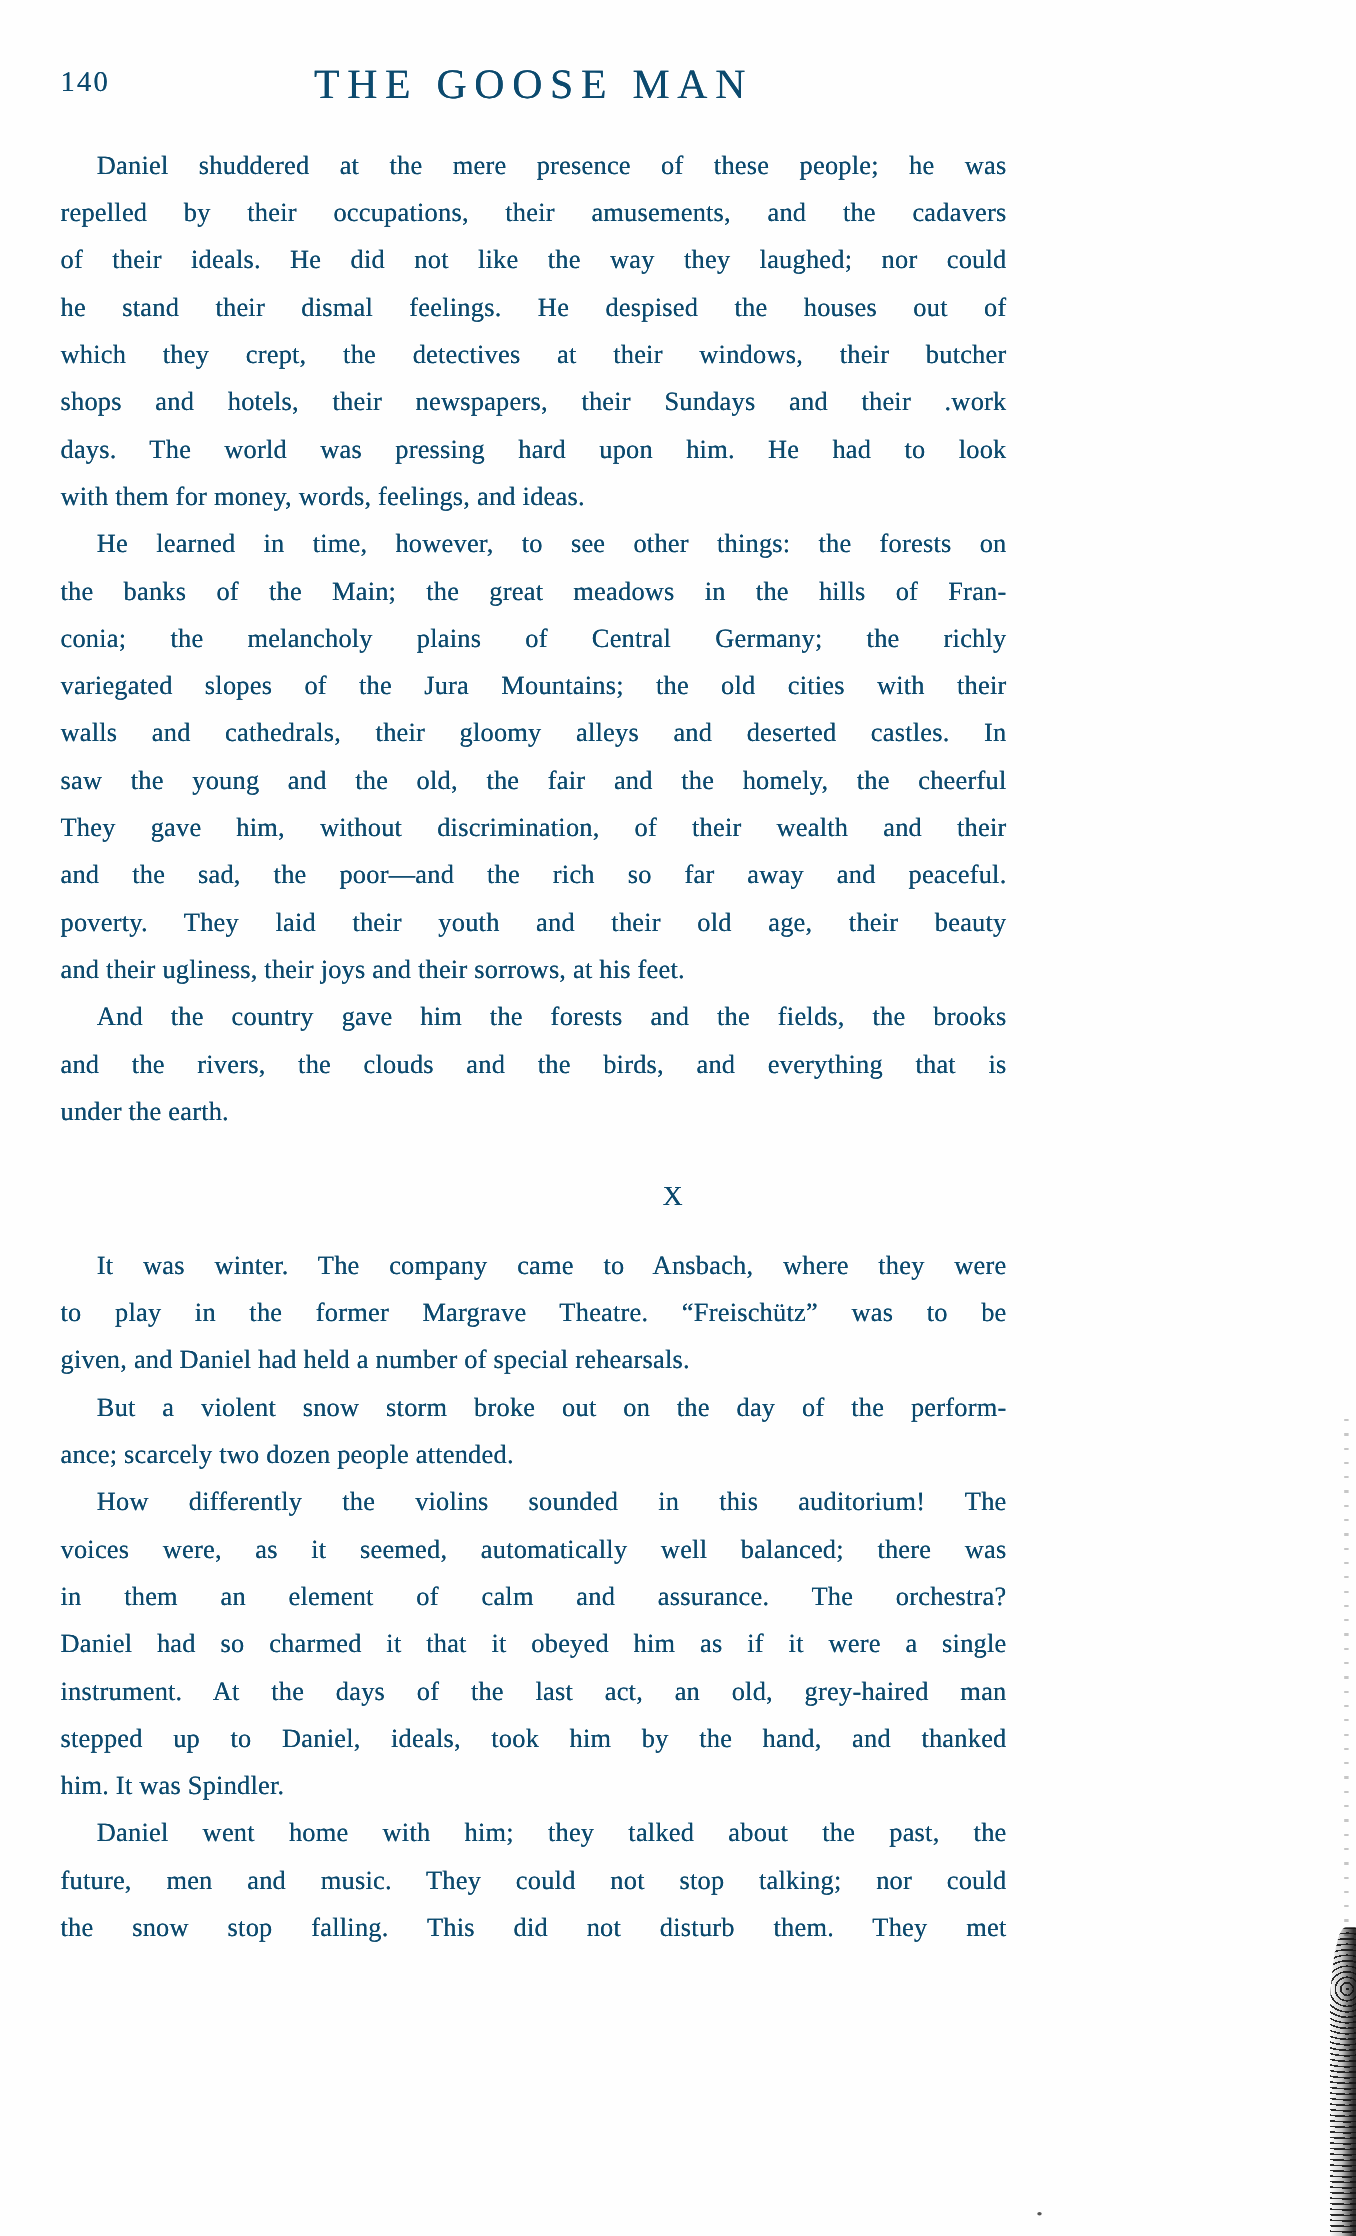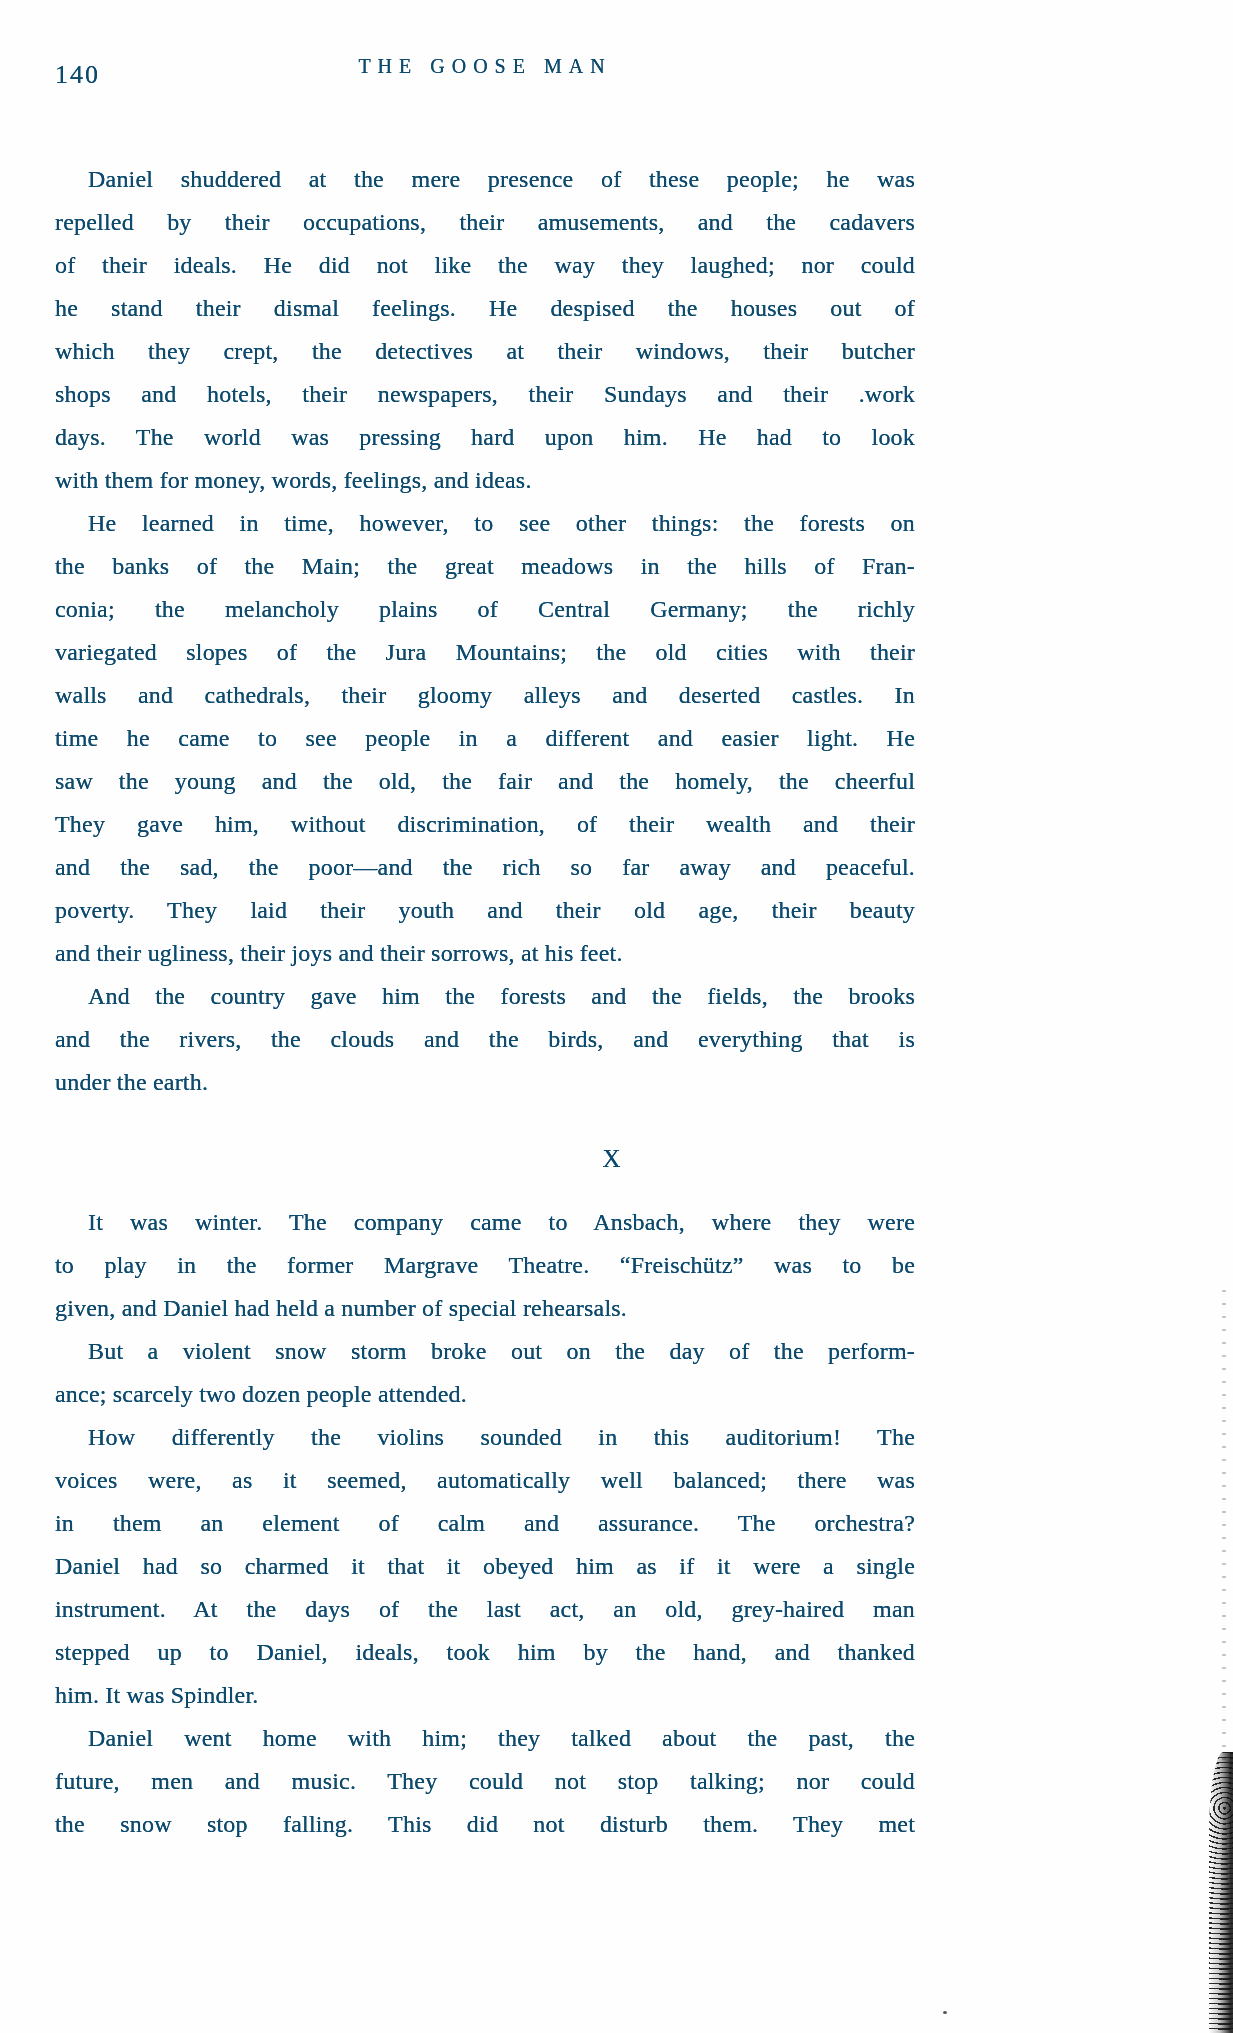--- a/index.html
+++ b/index.html
@@ -22,25 +22,25 @@
   .running-head { position: relative; height: 40px; }
   .page-number {
     position: absolute;
     left: 0; top: 5px;
     font-size: 26px;
     letter-spacing: 2px;
     text-shadow: 0 0 0.4px currentColor;
   }
   .title {
     text-align: center;
-    font-size: 20px;
+    font-size: 38px;
     letter-spacing: 7px;
     text-shadow: 0 0 0.5px currentColor;
   }
-  .body { margin-top: 63px; }
+  .body { margin-top: 35px; }
   .line {
     font-size: 24px;
     line-height: 43px;
     height: 43px;
     text-align: justify;
     text-align-last: justify;
     letter-spacing: 0.2px;
     text-shadow: 0 0 0.4px currentColor;
     overflow: hidden;
   }
@@ -105,21 +105,20 @@
           <div class="line">shops and hotels, their newspapers, their Sundays and their .work</div>
           <div class="line">days.  The world was pressing hard upon him.  He had to look</div>
           <div class="line last">with them for money, words, feelings, and ideas.</div>
         </div>
         <div class="paragraph">
           <div class="line first">He learned in time, however, to see other things: the forests on</div>
           <div class="line">the banks of the Main; the great meadows in the hills of Fran-</div>
           <div class="line">conia; the melancholy plains of Central Germany; the richly</div>
           <div class="line">variegated slopes of the Jura Mountains; the old cities with their</div>
           <div class="line">walls and cathedrals, their gloomy alleys and deserted castles.  In</div>
-          <div class="line">time he came to see people in a different and easier light.  He</div>
           <div class="line">saw the young and the old, the fair and the homely, the cheerful</div>
           <div class="line">They gave him, without discrimination, of their wealth and their</div>
           <div class="line">and the sad, the poor—and the rich so far away and peaceful.</div>
           <div class="line">poverty.  They laid their youth and their old age, their beauty</div>
           <div class="line last">and their ugliness, their joys and their sorrows, at his feet.</div>
         </div>
         <div class="paragraph">
           <div class="line first">And the country gave him the forests and the fields, the brooks</div>
           <div class="line">and the rivers, the clouds and the birds, and everything that is</div>
           <div class="line last">under the earth.</div>

